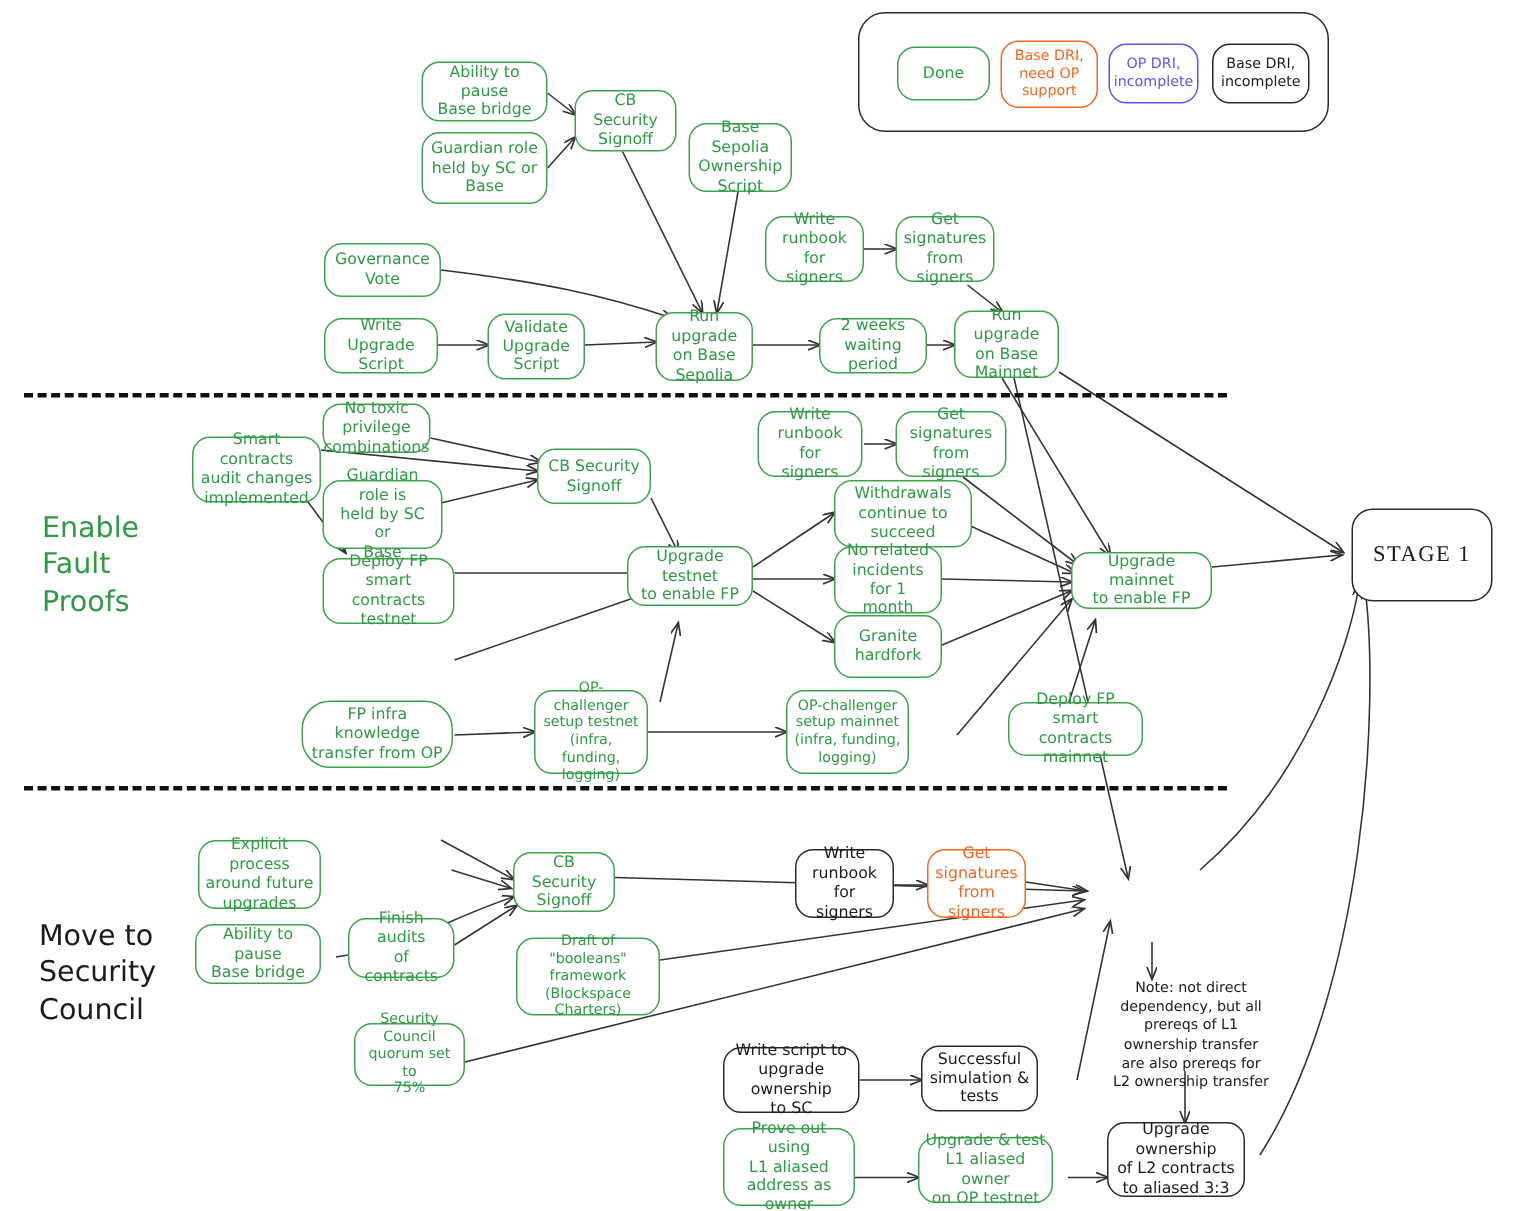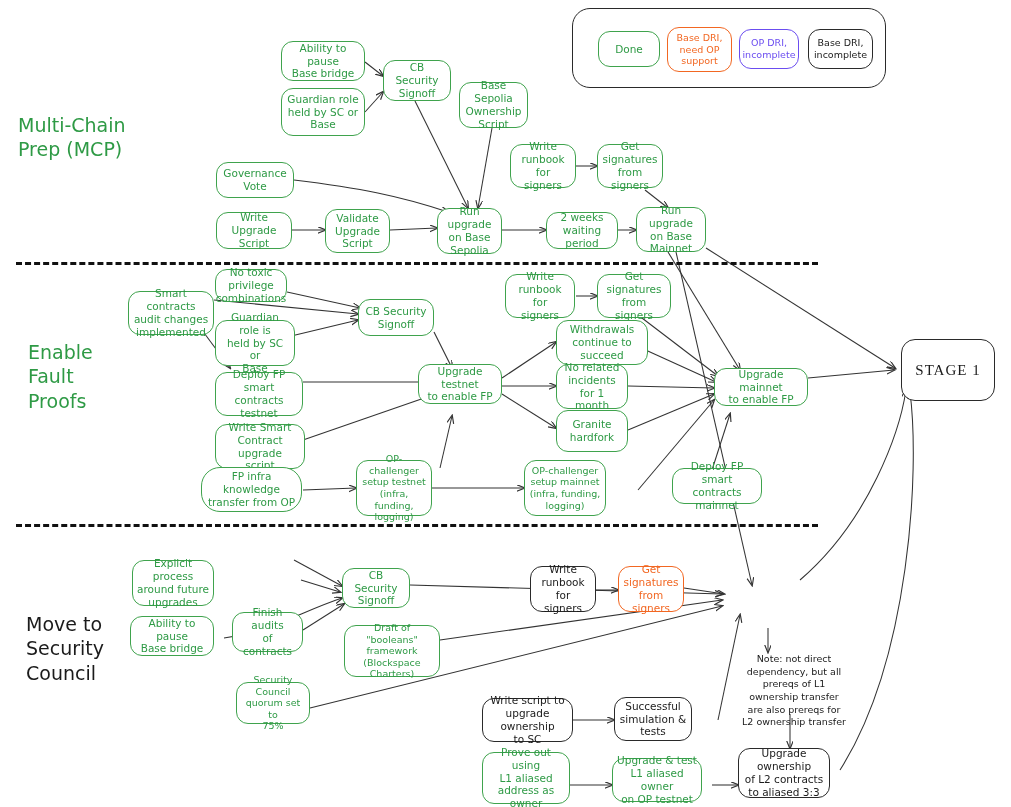--- a/index.html
+++ b/index.html
@@ -101,22 +101,20 @@
       <path d="M840,770 C910,660 920,470 910,392"></path>
     </g>
   </svg>
 
   <div class="legend-box" style="left:572px;top:8px;width:312px;height:78px;"></div>
   <div class="node" style="left: 598px; top: 31px; width: 62px; height: 36px; white-space: pre-line;">Done</div>
   <div class="node orange" style="left: 667px; top: 27px; width: 65px; height: 45px; font-size: 9.5px; white-space: pre-line;">Base DRI, need OP support</div>
   <div class="node purple" style="left: 739px; top: 29px; width: 60px; height: 40px; font-size: 9.5px; white-space: pre-line;">OP DRI, incomplete</div>
   <div class="node black" style="left: 808px; top: 29px; width: 65px; height: 40px; font-size: 9.5px; white-space: pre-line;">Base DRI, incomplete</div>
 
-  <div class="section-label" style="left: 18px; top: 113px; white-space: pre-line;">Multi-Chain
-Prep (MCP)</div>
   <div class="section-label" style="left: 28px; top: 340px; white-space: pre-line;">Enable
 Fault
 Proofs</div>
   <div class="section-label black" style="left: 26px; top: 612px; white-space: pre-line;">Move to
 Security
 Council</div>
 
   <div class="divider" style="left:16px;top:262px;width:802px;"></div>
   <div class="divider" style="left:16px;top:524px;width:802px;"></div>
 
@@ -159,23 +157,20 @@
 audit changes
 implemented</div>
   <div class="node" style="left: 215px; top: 320px; width: 80px; height: 46px; white-space: pre-line;">Guardian role is
 held by SC or
 Base</div>
   <div class="node" style="left: 358px; top: 299px; width: 76px; height: 37px; white-space: pre-line;">CB Security
 Signoff</div>
   <div class="node" style="left: 215px; top: 372px; width: 88px; height: 44px; white-space: pre-line;">Deploy FP smart
 contracts
 testnet</div>
-  <div class="node" style="left: 215px; top: 424px; width: 90px; height: 45px; white-space: pre-line;">Write Smart
-Contract upgrade
-script</div>
   <div class="node" style="left: 201px; top: 467px; width: 101px; height: 45px; white-space: pre-line; border-radius: 19px;">FP infra
 knowledge
 transfer from OP</div>
   <div class="node" style="left: 418px; top: 364px; width: 84px; height: 40px; white-space: pre-line;">Upgrade testnet
 to enable FP</div>
   <div class="node" style="left: 505px; top: 274px; width: 70px; height: 44px; white-space: pre-line;">Write
 runbook for
 signers</div>
   <div class="node" style="left: 597px; top: 274px; width: 74px; height: 44px; white-space: pre-line;">Get
 signatures

